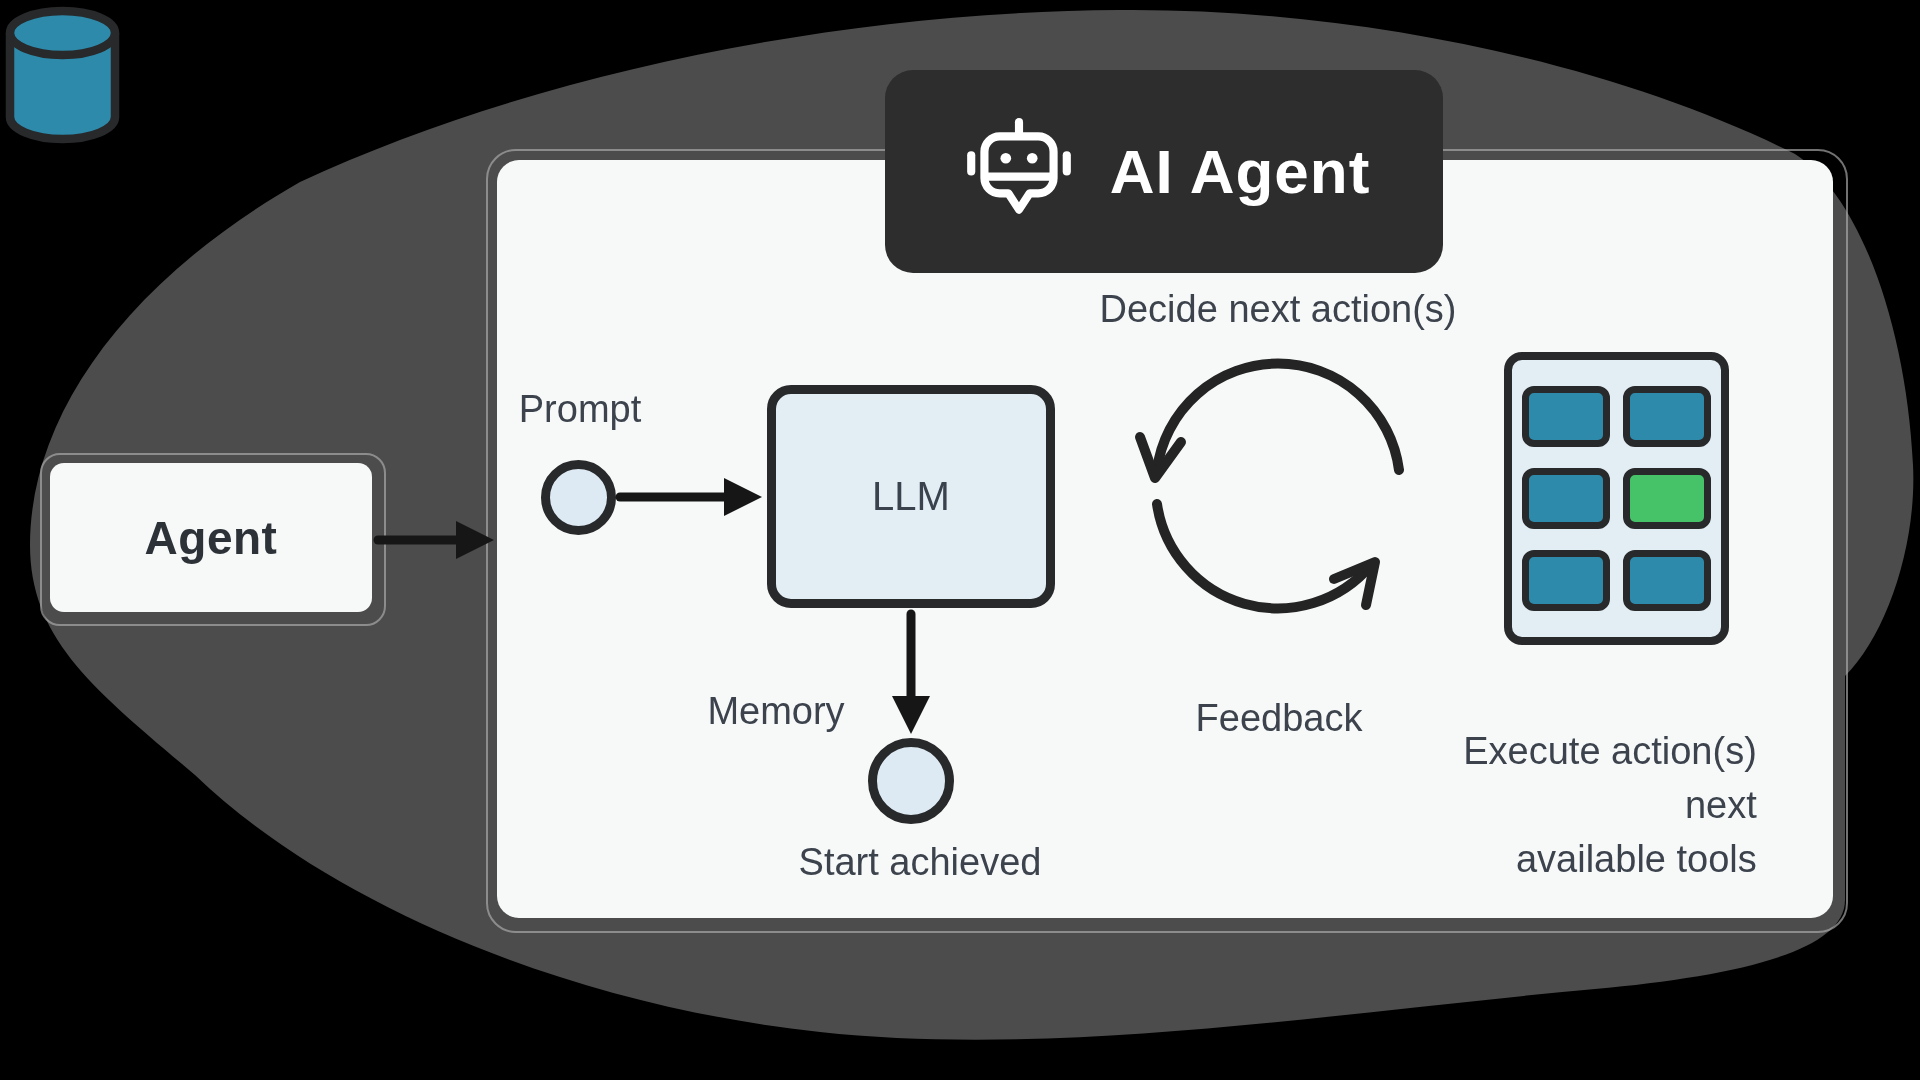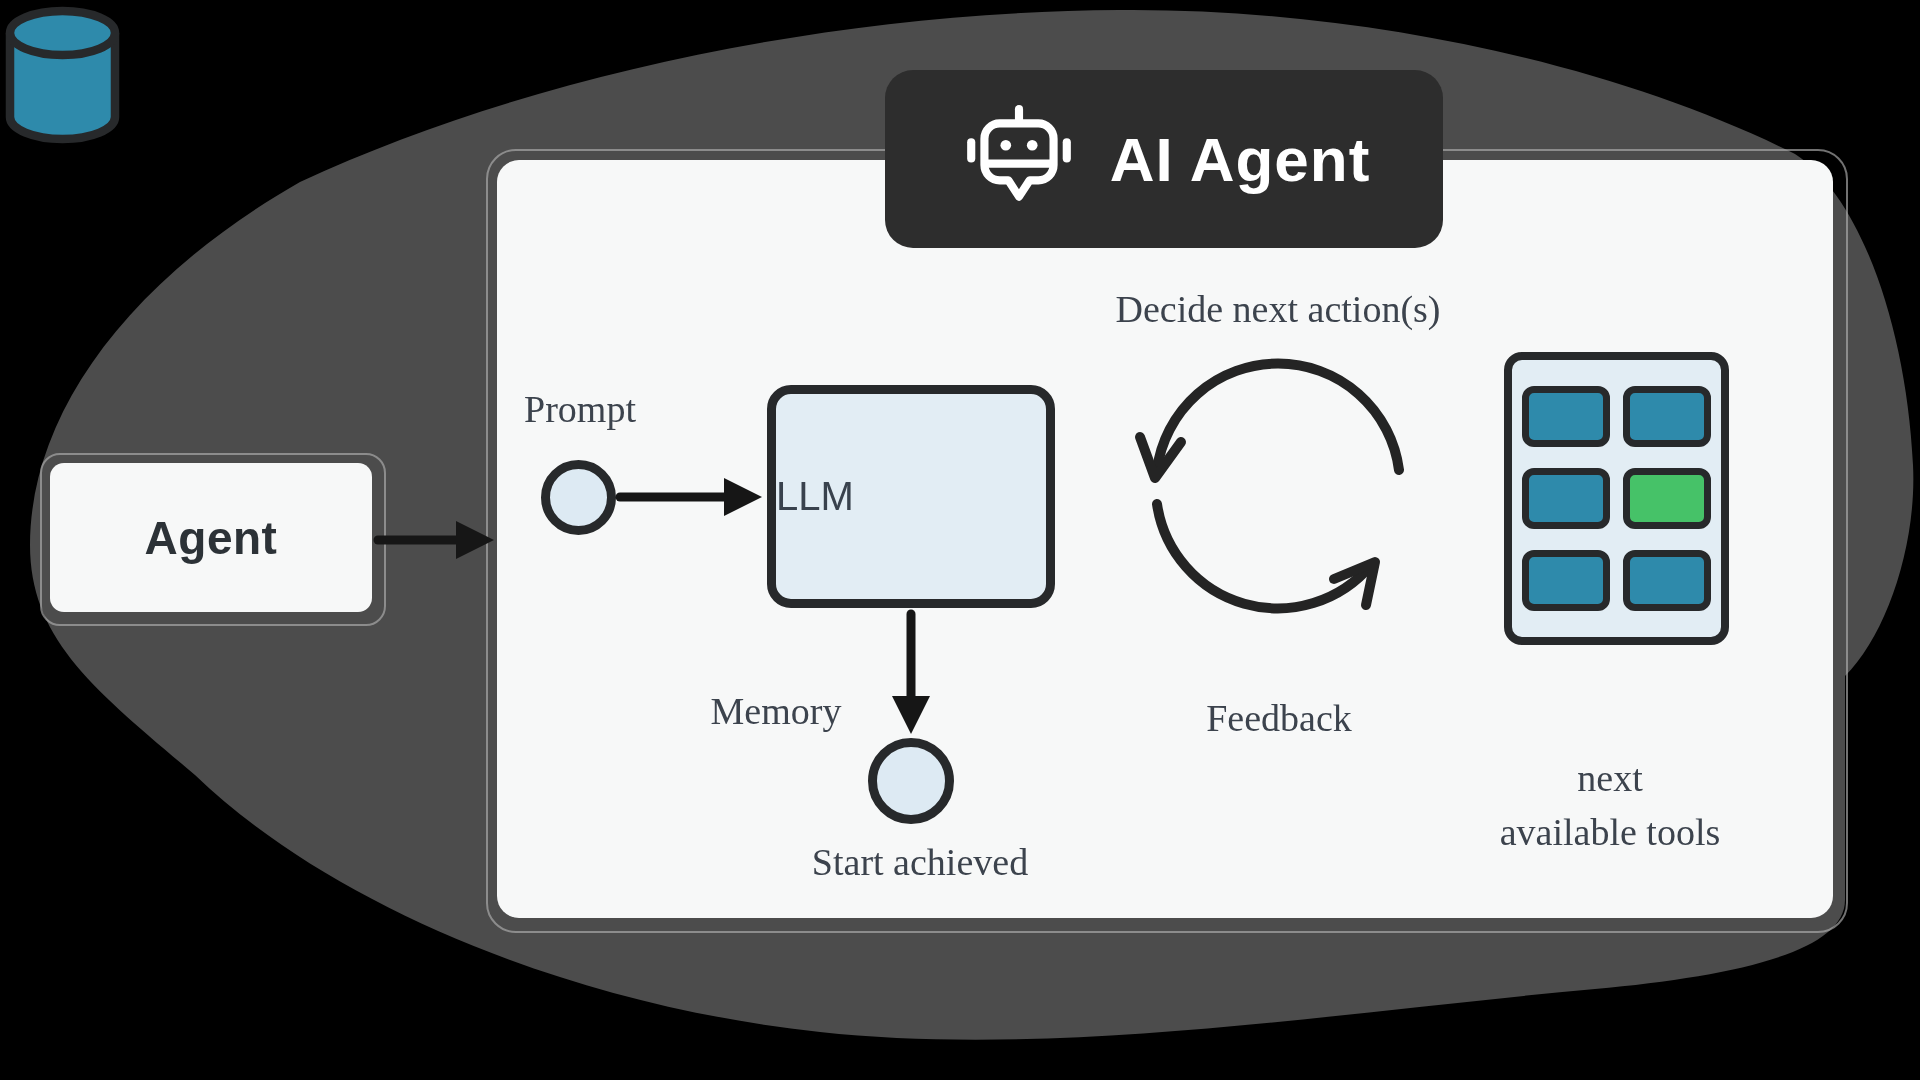--- a/index.html
+++ b/index.html
@@ -26,22 +26,21 @@
     font-family:"Liberation Sans", sans-serif;
   }
   #canvas svg{position:absolute;left:0;top:0;}
   .abs{position:absolute;}
   .label{
     position:absolute;
     transform:translate(-50%,-50%);
     font-size:38px;
     color:var(--label-text);
     white-space:nowrap;
-    text-align:center;
-    font-family:Liberation Serif, serif;
+    text-align:right;
   }
   
   #blob-svg{width:1920px;height:1080px;z-index:1;}
   #blob-path{fill:var(--blob);}
   
   .ring{
     position:absolute;
     border:2px solid var(--ring);
     background:transparent;
     z-index:2;
@@ -61,21 +60,21 @@
     background:var(--panel-bg);
     border-radius:14px;
     display:flex;align-items:center;justify-content:center;
     z-index:5;
   }
   #prompt-box .title{
     font-size:46px;font-weight:bold;color:#2c3237;letter-spacing:0.5px;
   }
   
   #badge{
-    left:885px;top:70px;width:558px;height:178px;
+    left:885px;top:70px;width:558px;height:203px;
     background:var(--badge-bg);
     border-radius:28px;
     display:flex;align-items:center;justify-content:center;gap:30px;
     z-index:6;
   }
   #badge .badge-title{
     font-size:62px;font-weight:bold;color:var(--badge-text);letter-spacing:1px;
   }
   #robot-svg{position:static !important;width:122px;height:122px;}
   .robot-stroke{fill:none;stroke:#ffffff;stroke-width:1.6;stroke-linecap:round;stroke-linejoin:round;}
@@ -90,21 +89,21 @@
     z-index:8;
   }
   #start-circle{left:541px;top:460px;width:75px;height:75px;}
   #goal-circle{left:868px;top:738px;width:86px;height:86px;}
   #llm-box{
     left:767px;top:385px;width:288px;height:223px;
     background:var(--node-fill-light-blue);
     border:9px solid var(--outline-dark);
     border-radius:24px;
     box-sizing:border-box;
-    display:flex;align-items:center;justify-content:flex-start;
+    display:flex;align-items:center;justify-content:center;
     z-index:7;
   }
   #llm-box .llm-text{font-size:40px;color:#39424d;}
   #memory-svg{left:713px;top:531px;width:125px;height:150px;z-index:9;}
   .cyl{fill:var(--teal);stroke:var(--outline-dark);stroke-width:8.5;stroke-linejoin:round;}
   
   #tools-panel{
     left:1504px;top:352px;width:225px;height:293px;
     background:var(--node-fill-light-blue);
     border:8px solid var(--outline-dark);
@@ -223,17 +222,18 @@
       <polyline class="loop-chevron" points="1334,579 1375,562 1366,605"></polyline>
     </g>
   </svg>
 
   <div id="start-label" class="label">Prompt</div>
   <div id="memory-label" class="label">Memory</div>
   <div id="goal-label" class="label">Start achieved</div>
   <div id="decide-label" class="label">Decide next action(s)</div>
   <div id="feedback-label" class="label">Feedback</div>
   <div id="execute-caption" class="label">
+    <span style="display:block">Execute action(s)</span>
     <span style="display:block">next</span>
     <span style="display:block">available tools</span>
   </div>
 
 </div>
 
 </body></html>

